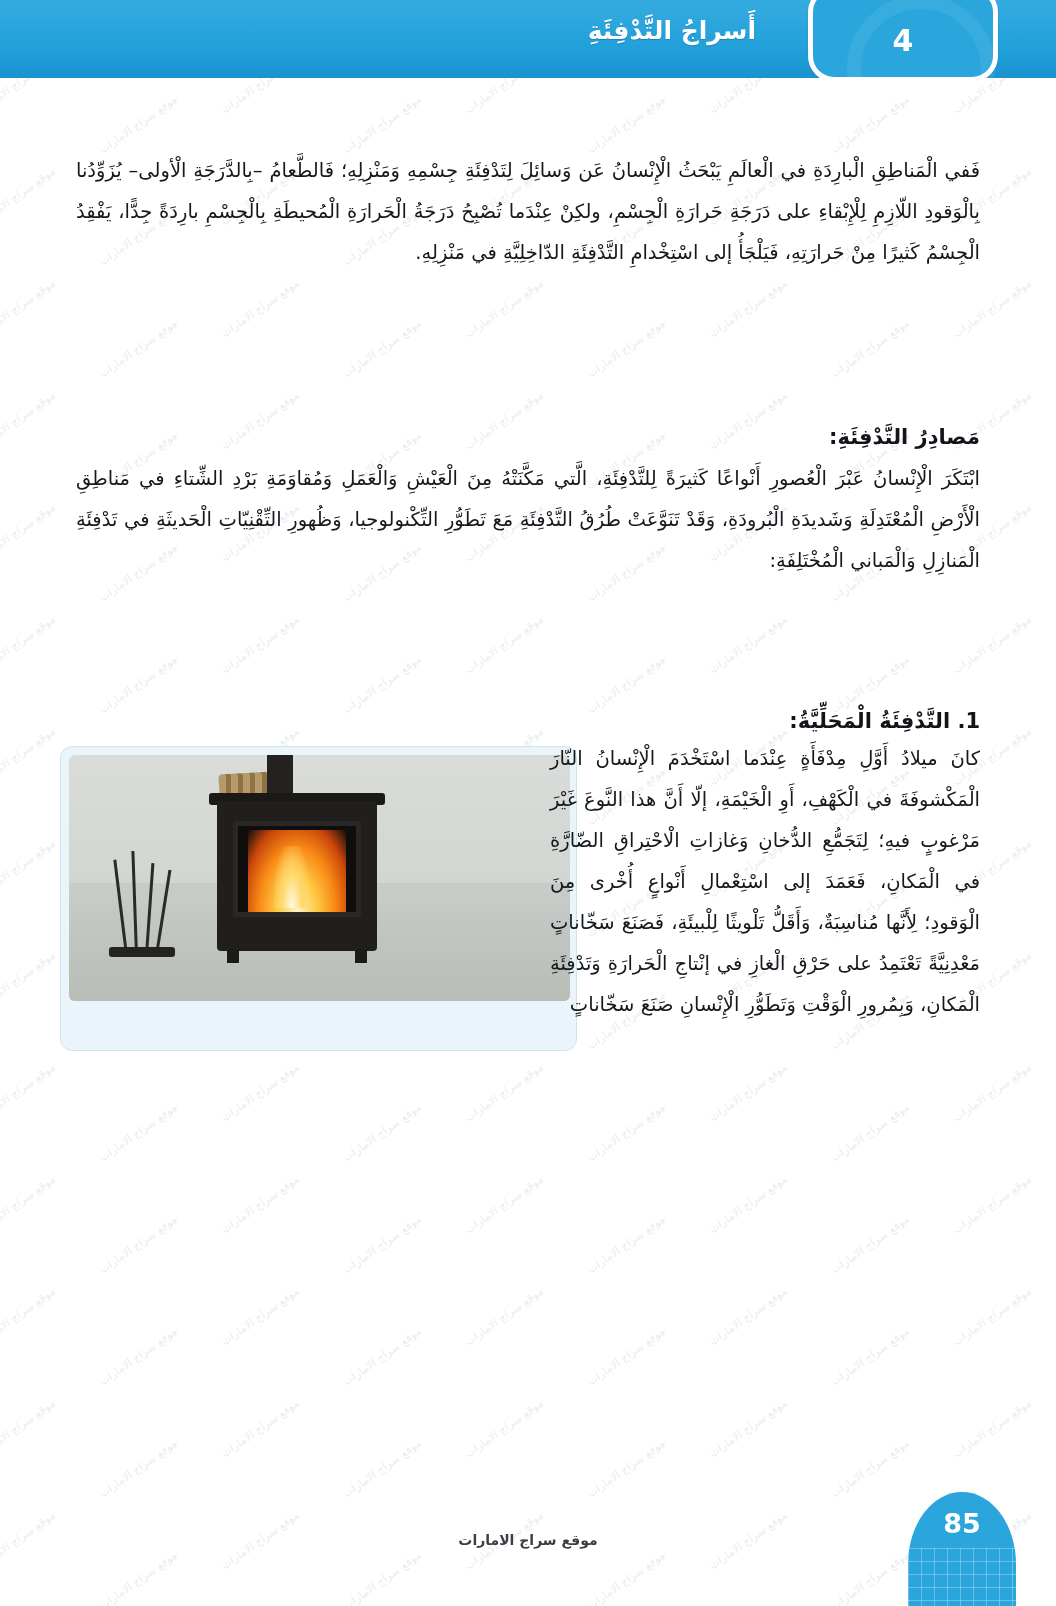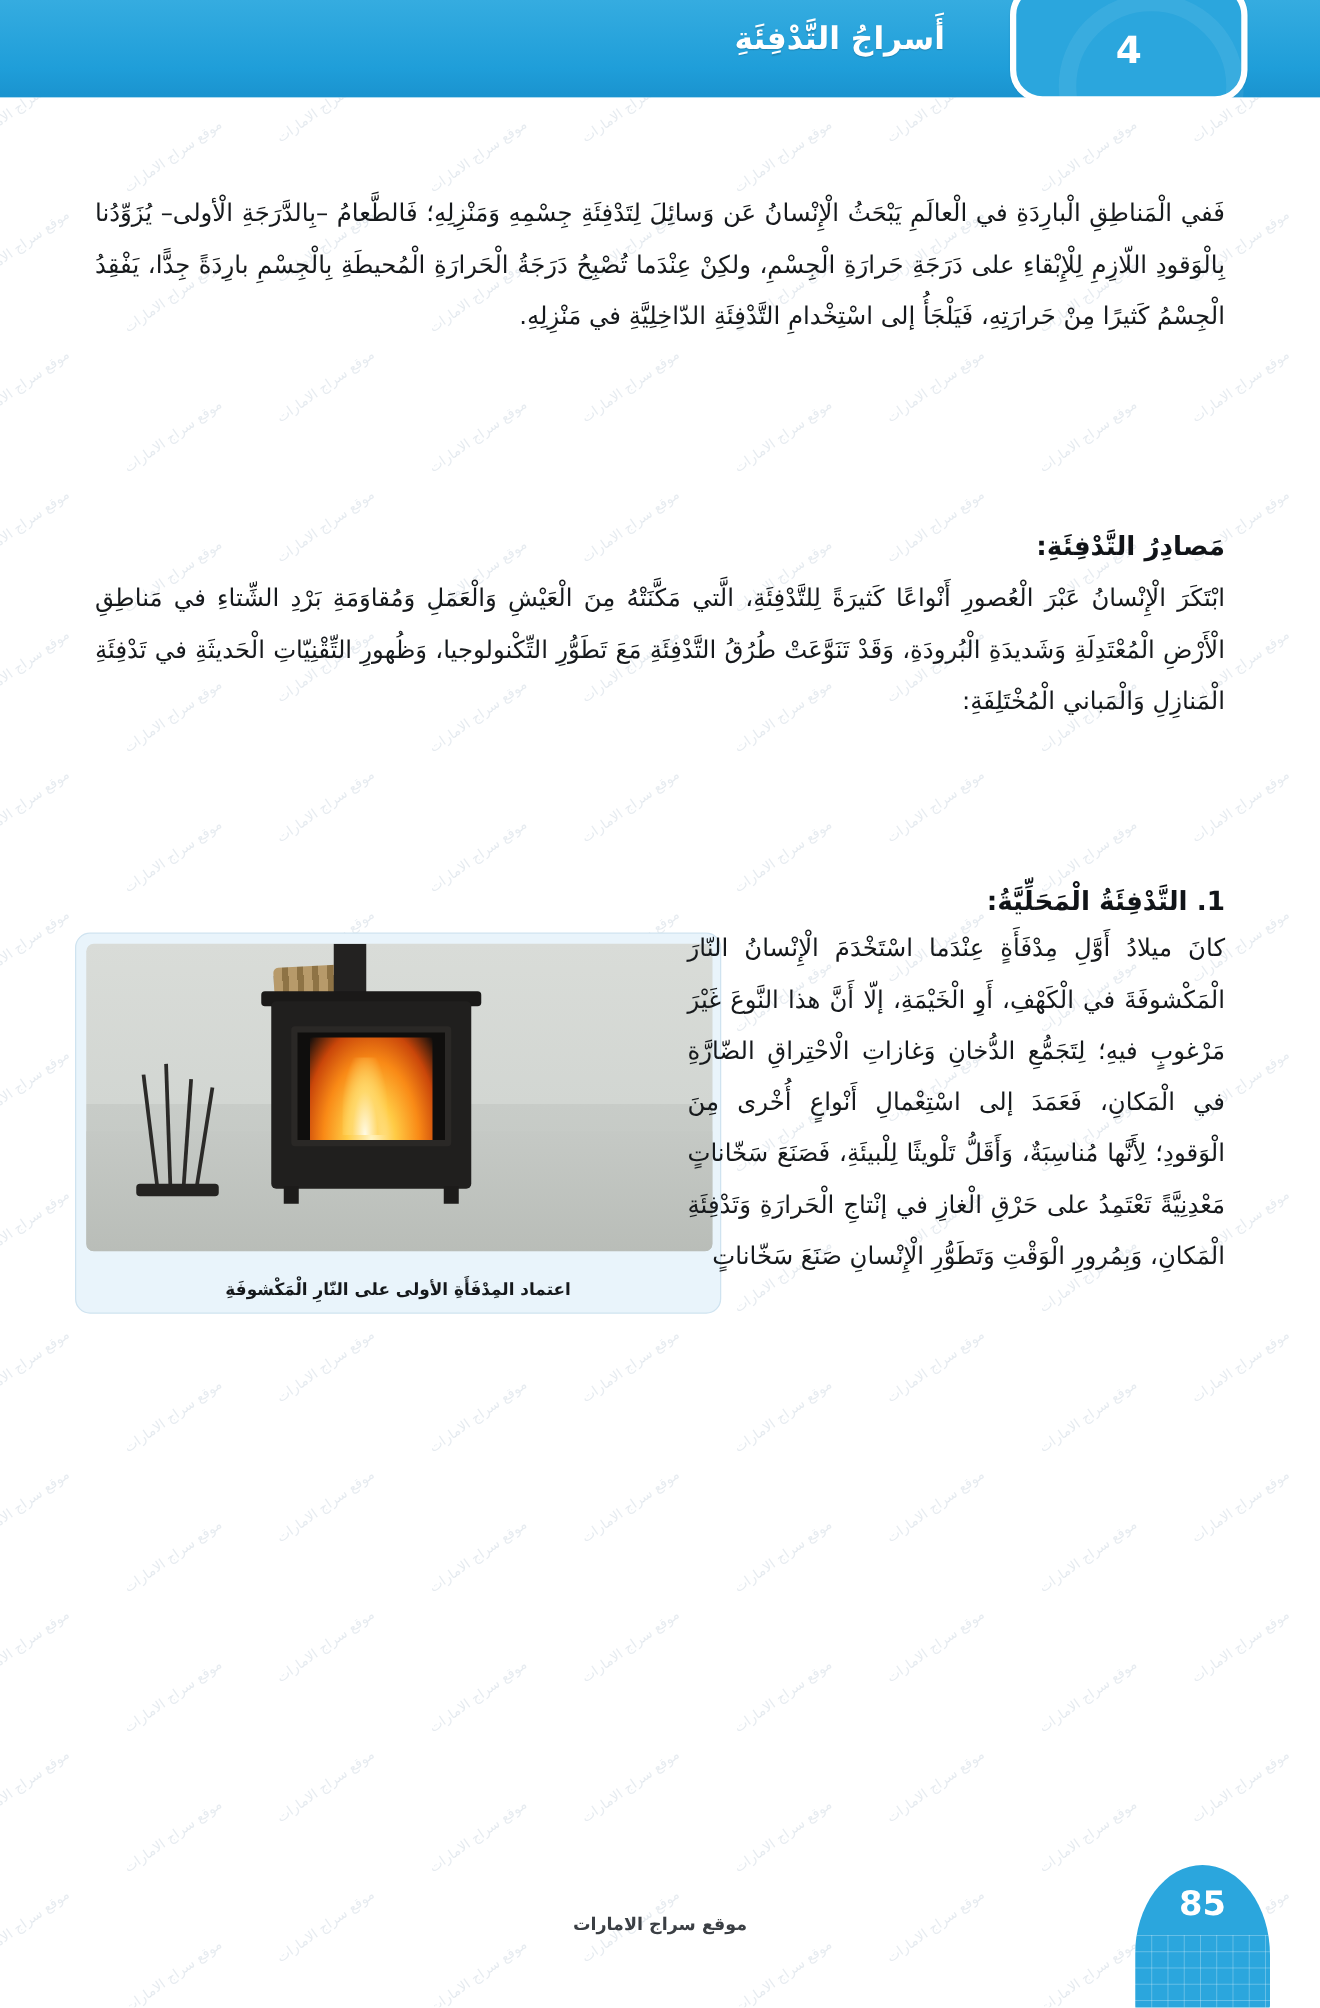--- a/index.html
+++ b/index.html
@@ -534,21 +534,20 @@
         </div>
         <div class="stove-legs"></div>
         <div class="tools">
           <i></i>
             <i></i>
             <i></i>
             <i></i>
         </div>
         <div class="tools-base"></div>
       </div>
-      <figcaption class="figure-caption">اعتماد المِدْفَأَةِ الأولى على النّارِ الْمَكْشوفَةِ</figcaption>
     </figure>
 
     <p class="body-text" id="para-local-wrap">كانَ ميلادُ أَوَّلِ مِدْفَأَةٍ عِنْدَما اسْتَخْدَمَ الْإِنْسانُ النّارَ الْمَكْشوفَةَ في الْكَهْفِ، أَوِ الْخَيْمَةِ، إلّا أَنَّ هذا النَّوعَ غَيْرَ مَرْغوبٍ فيهِ؛ لِتَجَمُّعِ الدُّخانِ وَغازاتِ الْاحْتِراقِ الضّارَّةِ في الْمَكانِ، فَعَمَدَ إلى اسْتِعْمالِ أَنْواعٍ أُخْرى مِنَ الْوَقودِ؛ لِأَنَّها مُناسِبَةٌ، وَأَقَلُّ تَلْويثًا لِلْبيئَةِ، فَصَنَعَ سَخّاناتٍ مَعْدِنِيَّةً تَعْتَمِدُ على حَرْقِ الْغازِ في إنْتاجِ الْحَرارَةِ وَتَدْفِئَةِ الْمَكانِ، وَبِمُرورِ الْوَقْتِ وَتَطَوُّرِ الْإِنْسانِ صَنَعَ سَخّاناتٍ</p>
 
 
   </div>
 
   <div class="footer-watermark">موقع سراج الامارات</div>
 
   <div class="page-number-badge">

